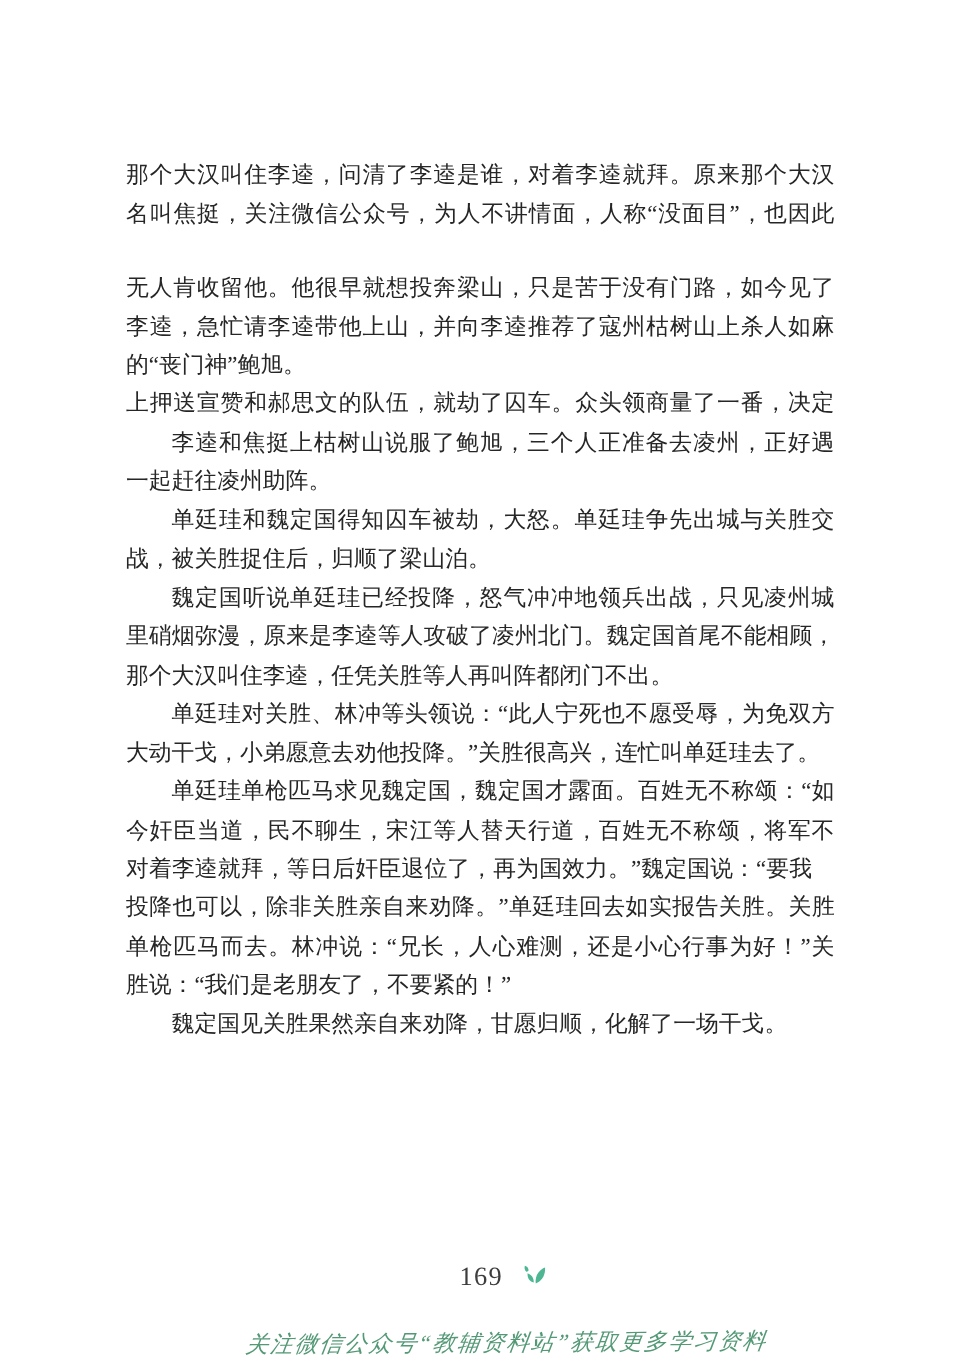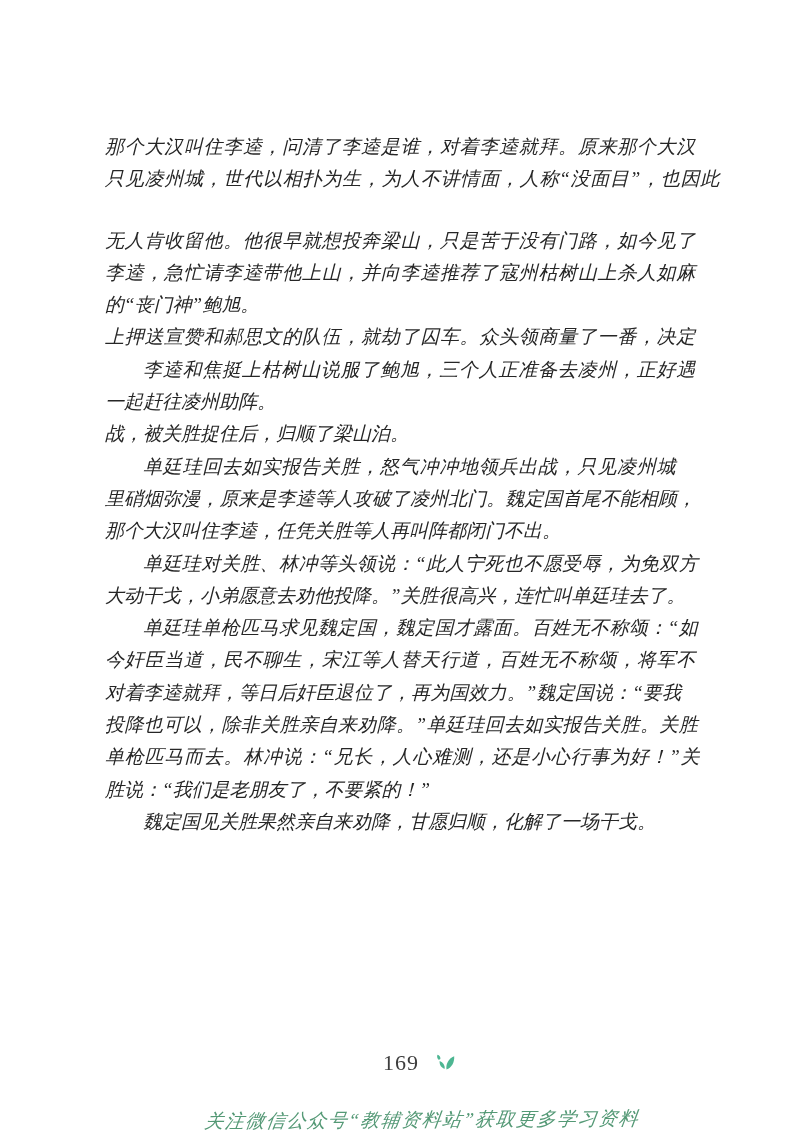--- a/index.html
+++ b/index.html
@@ -31,21 +31,20 @@
     top: 131px;
     width: 591px;
     font-size: 19px;
     line-height: 32.3px;
     color: var(--body-text);
     text-align: left;
   }
   .text-block .line {
     white-space: nowrap;
     height: 32.3px;
-    font-style: italic;
   }
   .text-block .line.indent {
     text-indent: 2em;
   }
   
   .page-number-row {
     position: absolute;
     left: 383px;
     top: 1052px;
     display: flex;
@@ -80,29 +79,30 @@
     opacity: 0.88;
   }
 </style>
 </head>
 <body>
 
 <div class="page">
 
   <div class="text-block" id="text-block">
       <div class="line" style="letter-spacing: 0.7px;">那个大汉叫住李逵，问清了李逵是谁，对着李逵就拜。原来那个大汉</div>
-      <div class="line" style="letter-spacing: 0.745968px;">只见凌州城，世代以相扑为生，为人不讲情面，人称“没面目”，也因此</div>
+      <div class="line" style="letter-spacing: 0.745968px;">名叫焦挺，关注微信公众号，为人不讲情面，人称“没面目”，也因此</div>
       <div class="line" style="letter-spacing: 0.7px; margin-top: 29px;">无人肯收留他。他很早就想投奔梁山，只是苦于没有门路，如今见了</div>
       <div class="line" style="letter-spacing: 0.7px;">李逵，急忙请李逵带他上山，并向李逵推荐了寇州枯树山上杀人如麻</div>
       <div class="line">的“丧门神”鲍旭。</div>
       <div class="line" style="letter-spacing: 0.7px;">上押送宣赞和郝思文的队伍，就劫了囚车。众头领商量了一番，决定</div>
       <div class="line indent" style="letter-spacing: 0.75px;">李逵和焦挺上枯树山说服了鲍旭，三个人正准备去凌州，正好遇</div>
       <div class="line">一起赶往凌州助阵。</div>
+      <div class="line indent" style="letter-spacing: 0.75px;">单廷珪和魏定国得知囚车被劫，大怒。单廷珪争先出城与关胜交</div>
       <div class="line">战，被关胜捉住后，归顺了梁山泊。</div>
-      <div class="line indent" style="letter-spacing: 0.75px;">单廷珪回去如实报告关胜，怒气冲冲地领兵出战，只见凌州城</div>
+      <div class="line indent" style="letter-spacing: 0.75px;">魏定国听说单廷珪已经投降，怒气冲冲地领兵出战，只见凌州城</div>
       <div class="line" style="letter-spacing: 0.0645161px;">里硝烟弥漫，原来是李逵等人攻破了凌州北门。魏定国首尾不能相顾，</div>
       <div class="line">那个大汉叫住李逵，任凭关胜等人再叫阵都闭门不出。</div>
       <div class="line indent" style="letter-spacing: 0.43319px;">单廷珪对关胜、林冲等头领说：“此人宁死也不愿受辱，为免双方</div>
       <div class="line">大动干戈，小弟愿意去劝他投降。”关胜很高兴，连忙叫单廷珪去了。</div>
       <div class="line indent" style="letter-spacing: 0.43319px;">单廷珪单枪匹马求见魏定国，魏定国才露面。百姓无不称颂：“如</div>
       <div class="line" style="letter-spacing: 0.7px;">今奸臣当道，民不聊生，宋江等人替天行道，百姓无不称颂，将军不</div>
       <div class="line" style="letter-spacing: 0.128906px;">对着李逵就拜，等日后奸臣退位了，再为国效力。”魏定国说：“要我</div>
       <div class="line" style="letter-spacing: 0.405242px;">投降也可以，除非关胜亲自来劝降。”单廷珪回去如实报告关胜。关胜</div>
       <div class="line" style="letter-spacing: 0.745968px; text-align: right;">单枪匹马而去。林冲说：“兄长，人心难测，还是小心行事为好！”关</div>
       <div class="line">胜说：“我们是老朋友了，不要紧的！”</div>

